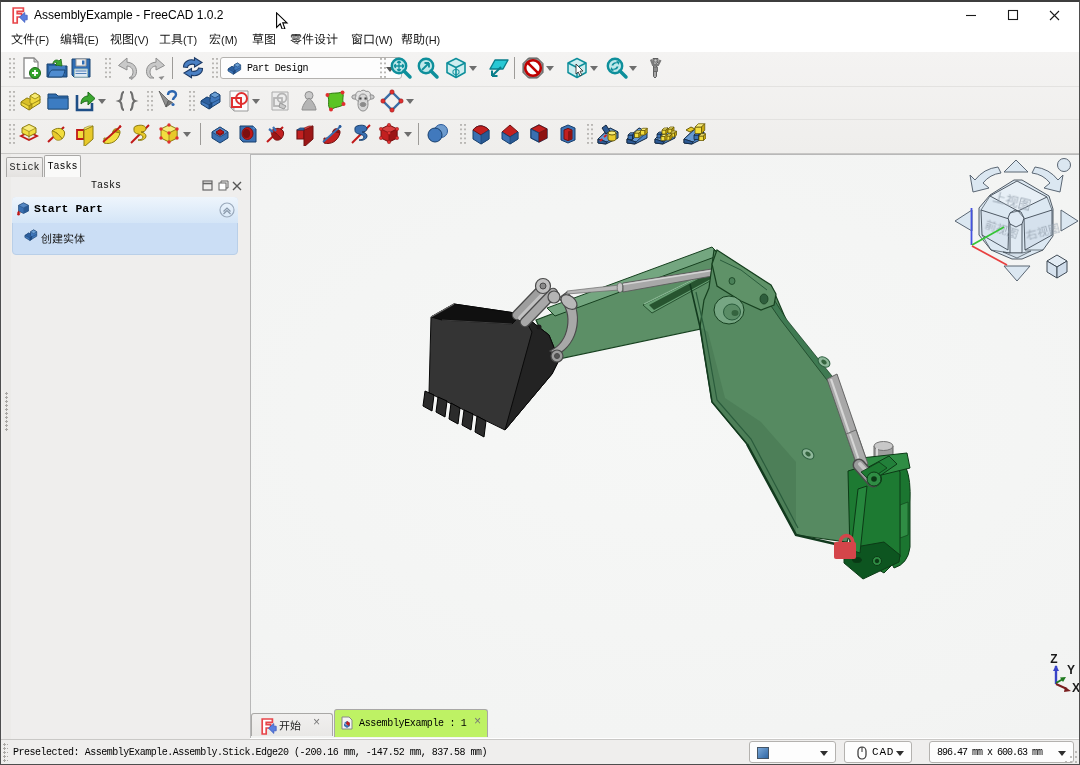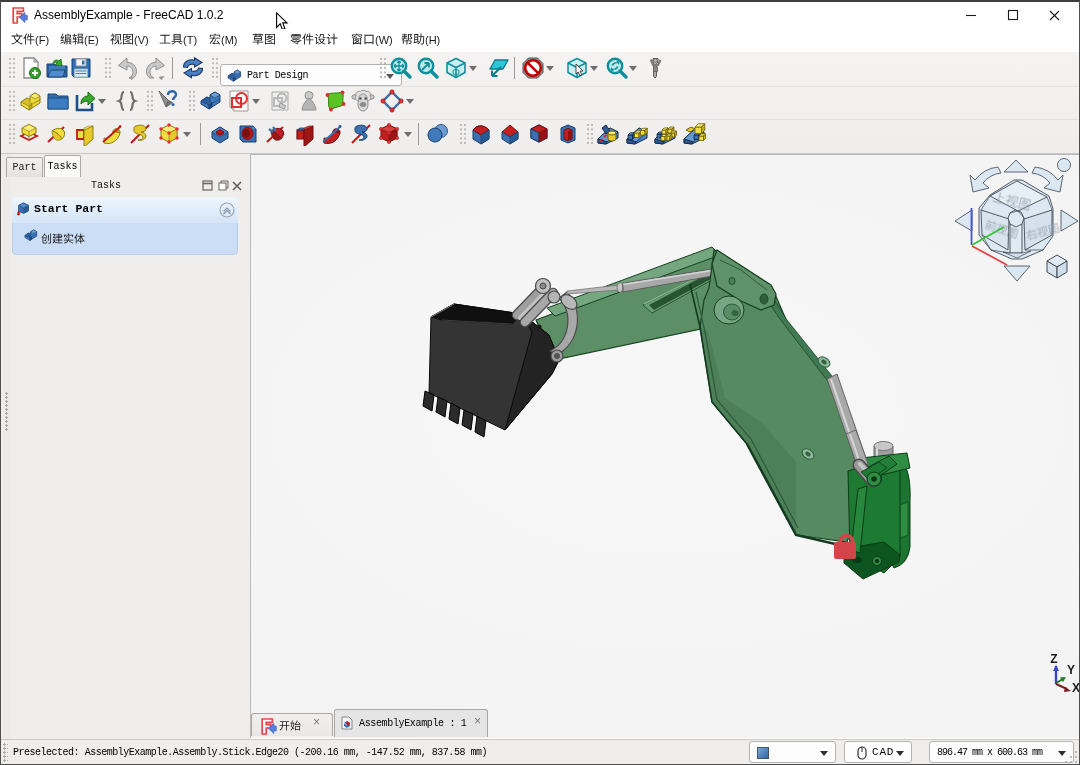--- a/index.html
+++ b/index.html
@@ -116,21 +116,21 @@
 <div class="ico" style="left:142px;top:54px"><svg width="24" height="24" viewBox="0 0 24 24">
       <path d="M21.5 9.5L13 2v4.2c-5.5.3-9.5 3.8-9.5 9.3 0 3 1.5 5.5 3.5 6.5h4c-2.5-1-4-3.3-4-5.8 0-3.8 2.7-5.9 6-6.2V14z" fill="#c9c9c9" stroke="#8e8e8e" stroke-width="1"></path>
       <path d="M15.5 21l6-1-3 4z" fill="#8c8c8c"></path>
     </svg></div>
 <div class="vsep" style="left:171px;top:55px"></div>
 <div class="ico" style="left:180px;top:54px"><svg width="24" height="24" viewBox="0 0 24 24">
       <path d="M2.5 11C2.5 5.5 8.5 2.5 13.5 4.2V1.8L21 6.5l-7.5 4.5V8.5C10 7.5 6.5 9 6.5 11.5z" fill="#4a80c4" stroke="#1d3a66" stroke-width="1.1"></path>
       <path d="M21.5 12.5c0 5.5-6 8.5-11 6.8v2.4L3 17l7.5-4.5v2.5c3.5 1 7-.5 7-3z" fill="#4a80c4" stroke="#1d3a66" stroke-width="1.1"></path>
     </svg></div>
 <div class="grip" style="left:211px;top:56px"></div>
-<div class="combo" style="left:219px;top:62px;width:182px;height:22px">
+<div class="combo" style="left:219px;top:55px;width:182px;height:22px">
     <span style="position:absolute;left:5px;top:3px"><svg width="16" height="16" viewBox="0 0 24 24">
         <path d="M3 12l6-4 3 2v-4l5-3 5 3v7l-8 5-3 2-8-5z" fill="#4179bd" stroke="#173f6d"></path>
         <path d="M3 12l8 4 3-2-2-1v-4l-3-1z" fill="#2d5f9e" stroke="#173f6d" stroke-width=".7"></path>
         <path d="M11 16v4l3-2v-4zM14 14l8-4v0" fill="#1f4d88" stroke="#173f6d" stroke-width=".7"></path>
         <path d="M12 6l5 3 5-3-5-3z" fill="#6b9fd4" stroke="#173f6d" stroke-width=".7"></path>
       </svg></span>
     <span class="mono" style="position:absolute;left:26px;top:5px;font-size:10px;letter-spacing:-0.45px;color:#000">Part Design</span>
     <span class="ca" style="border-top-color:#555"></span>
   </div>
 <div class="grip" style="left:379px;top:56px"></div>
@@ -608,21 +608,21 @@
 <path d="M1065,675 l-6,0.5 3,4.5 Z" fill="#1f7a1f"></path>
 <path d="M1055,682 1066,687" stroke="#7a1f1f" stroke-width="2"></path>
 <path d="M1070,689 l-6,-4 -1,5 Z" fill="#7a1f1f"></path>
 <text x="1053" y="661" font-family="Liberation Sans" font-size="12" font-weight="bold" fill="#1a1a1a" text-anchor="middle">Z</text>
 <text x="1066" y="672" font-family="Liberation Sans" font-size="12" font-weight="bold" fill="#1a1a1a">Y</text>
 <text x="1071" y="690" font-family="Liberation Sans" font-size="12" font-weight="bold" fill="#1a1a1a">X</text>
 </svg>
 
 <div style="position:absolute;left:2px;top:152px;width:8px;height:585px;background:#ecebe9"></div>
 <div style="position:absolute;left:4px;top:390px;width:4px;height:40px;background-image:radial-gradient(circle at 1.5px 1.5px,#a9a7a4 1px,transparent 1.2px);background-size:4px 4px"></div>
-<div class="mono" style="position:absolute;left:5px;top:155px;width:37px;height:20px;background:linear-gradient(#f2f1f0,#e4e2e0);border:1px solid #a9a8a6;border-bottom:none;border-radius:2px 2px 0 0;font-size:10px;text-align:center;padding-top:4px;color:#222">Part</div>
+<div class="mono" style="position:absolute;left:5px;top:155px;width:37px;height:20px;background:linear-gradient(#f2f1f0,#e4e2e0);border:1px solid #a9a8a6;border-bottom:none;border-radius:2px 2px 0 0;font-size:10px;text-align:center;padding-top:4px;color:#222">Stick</div>
 <div class="mono" style="position:absolute;left:43px;top:153px;width:37px;height:22px;background:#fafaf9;border:1px solid #a9a8a6;border-bottom:none;border-radius:2px 2px 0 0;font-size:10px;text-align:center;padding-top:5px;color:#000">Tasks</div>
 <div class="mono" style="position:absolute;left:90px;top:178px;font-size:10px;color:#111">Tasks</div>
 <svg width="40" height="12" viewBox="0 0 40 12" style="position:absolute;left:201px;top:178px">
 <rect x="1" y="1" width="9" height="9" fill="none" stroke="#666" stroke-width="1.2"></rect>
     <path d="M1 3.5h9" stroke="#666" stroke-width="1.6"></path>
 <rect x="17" y="3" width="7" height="7" fill="#fff" stroke="#666"></rect>
     <path d="M19 3V1h7v7h-2" fill="none" stroke="#666"></path>
 <path d="M31 2l8 8M39 2l-8 8" stroke="#555" stroke-width="1.4"></path>
   </svg>
 <div style="position:absolute;left:11px;top:195px;width:226px;height:58px;border-radius:4px;background:#cbdef5;border:1px solid #b9cfe8"></div>
@@ -656,21 +656,21 @@
  <span style="position:absolute;left:8px;top:4px"><svg width="17" height="17" viewBox="0 0 17 17" style="left:10px;top:5px">
 <path d="M2.2 1h10.2v3.4H6.2v2.2h4.4v3.4H6.2V16H2.2z" fill="#fff" stroke="#e8454a" stroke-width="1.7"></path>
 <path d="M8.5 10.2L13.8 5.6v2.6h2.4v4.6h-2.4v2.6z" fill="#5a7fe0" stroke="#3c5cc0" stroke-width=".8"></path>
       </svg></span>
  <span style="position:absolute;left:27px;top:3px"><svg style="vertical-align:-1.3px" width="22.0" height="11.0" viewBox="0 0 2000 1000" fill="#222">
         <path transform="translate(0,880) scale(1,-1)" d="M649 703V418H369V461V703ZM52 418V346H288C274 209 223 75 54 -28C74 -41 101 -66 114 -84C299 33 351 189 365 346H649V-81H726V346H949V418H726V703H918V775H89V703H293V461L292 418Z"></path>
         <path transform="translate(1000,880) scale(1,-1)" d="M462 327V-80H531V-36H833V-78H905V327ZM531 31V259H833V31ZM429 407C458 419 501 423 873 452C886 426 897 402 905 381L969 414C938 491 868 608 800 695L740 666C774 622 808 569 838 517L519 497C585 587 651 703 705 819L627 841C577 714 495 580 468 544C443 508 423 484 404 480C413 460 425 423 429 407ZM202 565H316C304 437 281 329 247 241C213 268 178 295 144 319C163 390 184 477 202 565ZM65 292C115 258 168 216 217 174C171 84 112 20 40 -19C56 -33 76 -60 86 -78C162 -31 223 34 271 124C309 87 342 52 364 21L410 82C385 115 347 154 303 193C349 305 377 448 389 630L345 637L333 635H216C229 703 240 770 248 831L178 836C171 774 161 705 148 635H43V565H134C113 462 88 363 65 292Z"></path>
       </svg></span>
  <span style="position:absolute;left:61px;top:2px;color:#777;font-size:12px">×</span>
   </div>
-<div class="tab mono" style="left:333px;top:707px;width:154px;height:28px;background:#e5e5e5">
+<div class="tab mono" style="left:333px;top:707px;width:154px;height:28px;background:#bef264">
  <span style="position:absolute;left:6px;top:6px"><svg width="12" height="14" viewBox="0 0 12 14">
         <path d="M1 1h7l3 3v9H1z" fill="#f4f4f4" stroke="#888"></path>
         <path d="M3 7l3-2 3 2v3l-3 2-3-2z" fill="#3a70b2"></path>
         <path d="M3 7l3 2 3-2" fill="none" stroke="#fff" stroke-width=".6"></path>
         <path d="M6 5l3 2-1 3-3-2z" fill="#c22020"></path>
       </svg></span>
  <span style="position:absolute;left:24px;top:8px;font-size:10px;letter-spacing:-0.35px;color:#000">AssemblyExample : 1</span>
  <span style="position:absolute;left:139px;top:5px;color:#777;font-size:12px">×</span>
   </div>
 

